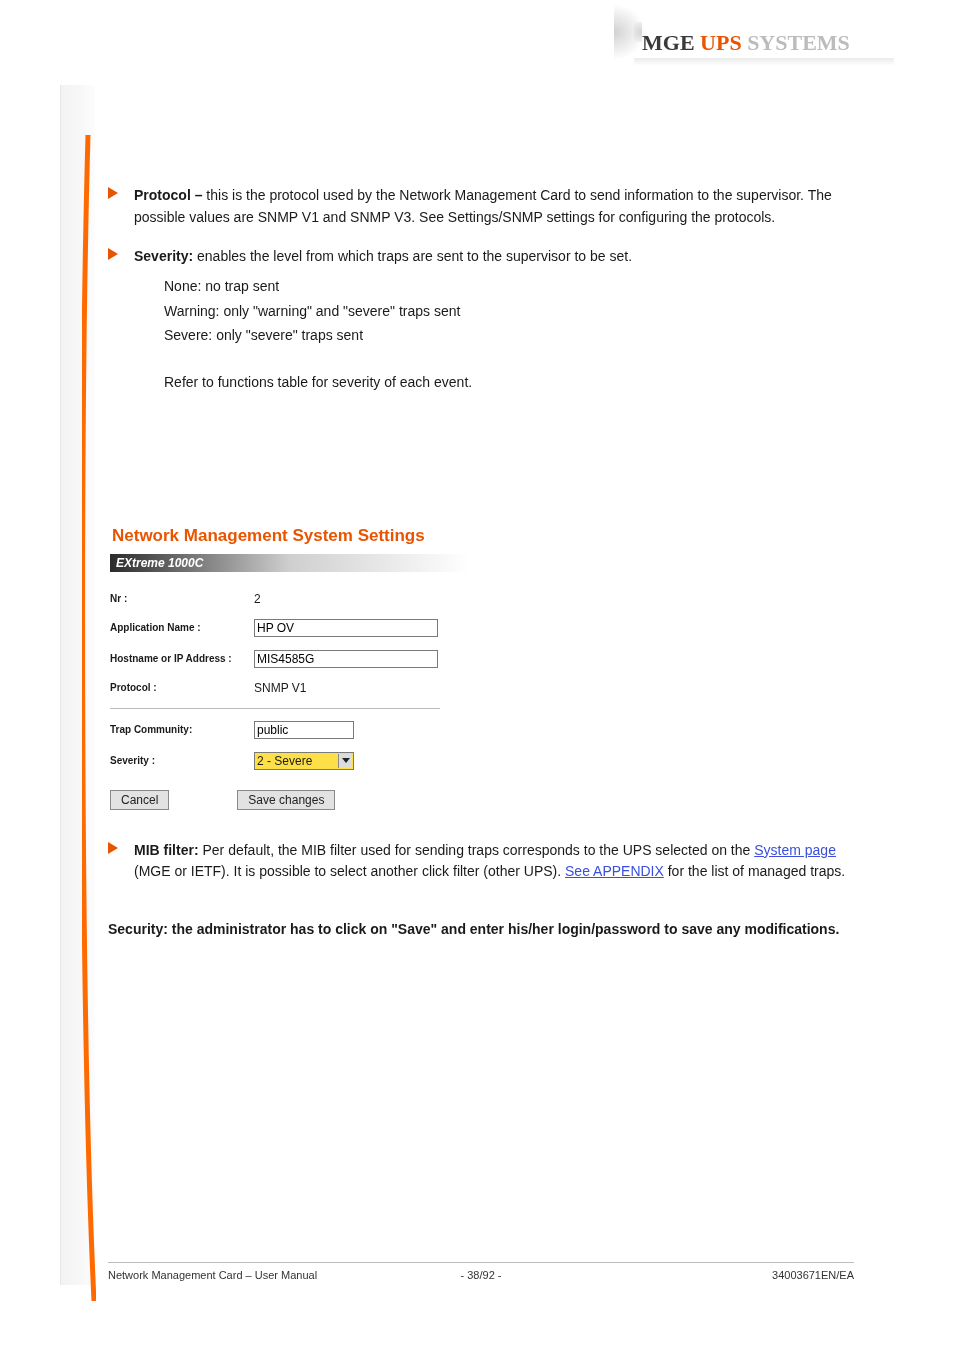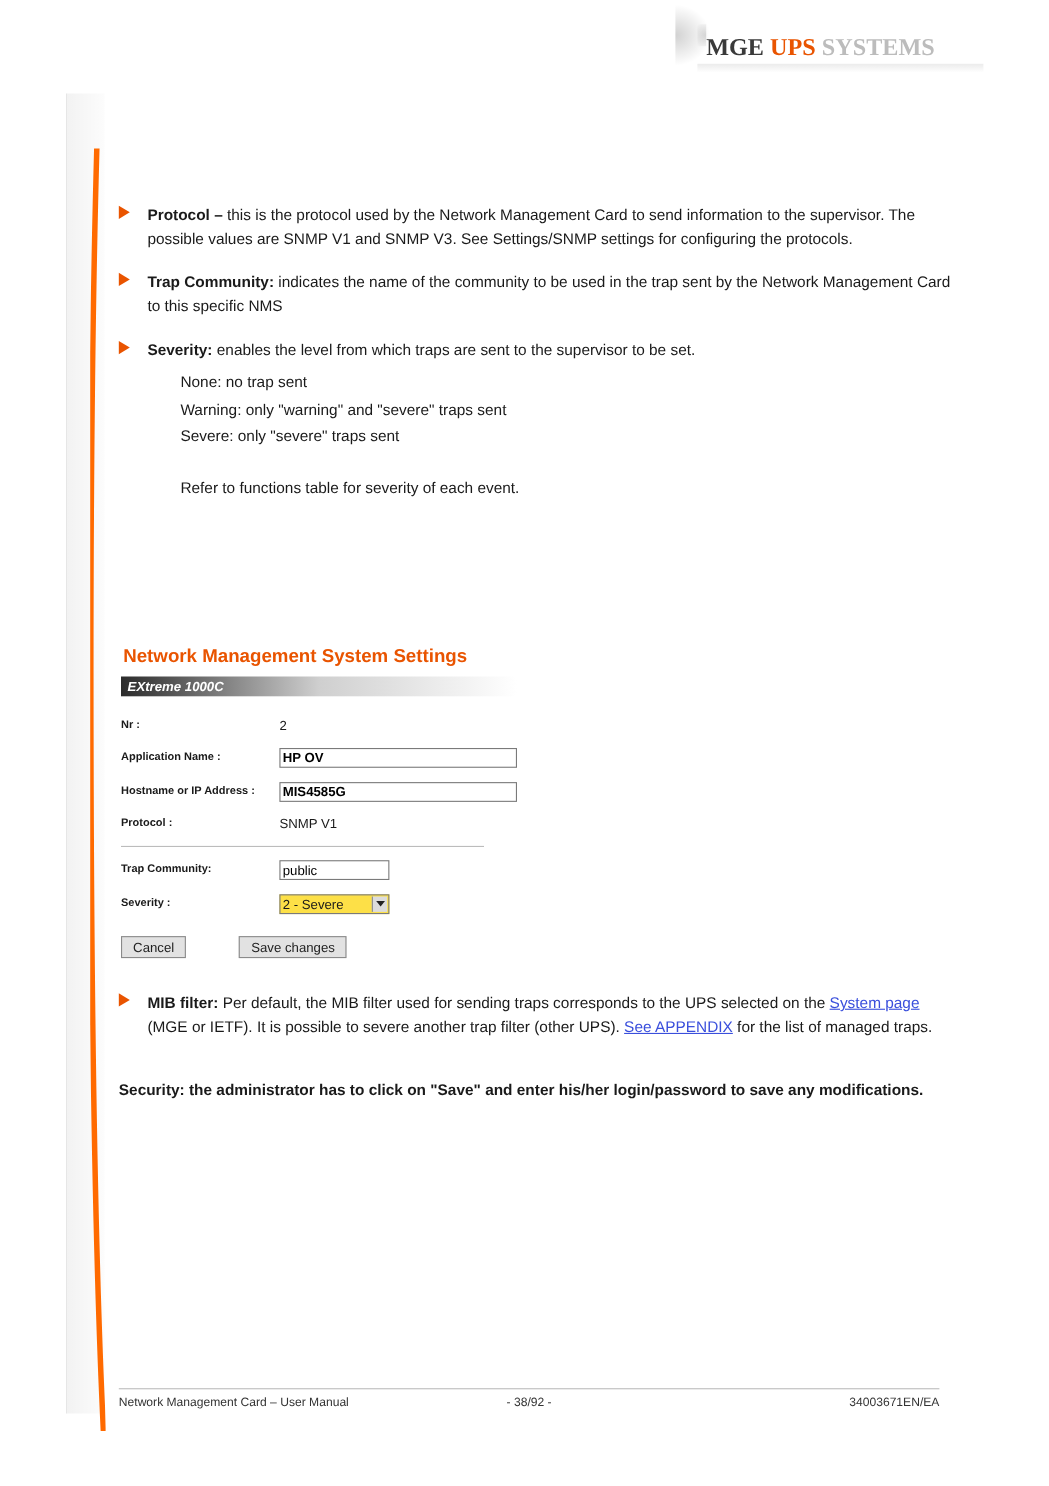--- a/index.html
+++ b/index.html
@@ -142,21 +142,21 @@
     font-size: 10px;
   }
   .form-value { font-size: 12px; }
   .form-input {
     border: 1px solid #7a7a7a;
     background: #fff;
     font-size: 12px;
     height: 18px;
     padding: 0 2px;
   }
-  .in-wide { width: 216px; font-weight: bold; }
+  .in-wide { width: 184px; }
   .in-narrow { width: 100px; }
   .form-select {
     border: 1px solid #7a7a7a;
     background: #fde047;
     font-size: 12px;
     height: 18px;
     width: 100px;
     padding: 0 14px 0 2px;
     position: relative;
     display: inline-flex;
@@ -177,21 +177,21 @@
     border-top: 5px solid #222;
   }
   .divider {
     border: none;
     border-top: 1px solid #bcbcbc;
     margin: 4px 0 12px 0;
     width: 330px;
   }
   .btn-row {
     display: flex;
-    gap: 48px;
+    gap: 68px;
     margin-top: 20px;
   }
   .ui-btn {
     background: #e2e2e2;
     border: 1px solid #8a8a8a;
     font-size: 12px;
     padding: 2px 10px;
     color: #222;
     cursor: pointer;
   }
@@ -242,26 +242,20 @@
 
 <div class="content">
 
   <div class="bullet-row">
     <span class="bullet-icon"></span>
     <span class="bullet-text">
       <b>Protocol – </b><span>this is the protocol used by the Network Management Card to send information to the supervisor. The possible values are SNMP V1 and SNMP V3. See Settings/SNMP settings for configuring the protocols.</span>
     </span>
   </div>
 
-  <div class="bullet-row">
-    <span class="bullet-icon"></span>
-    <span class="bullet-text">
-      <b>Trap Community: </b><span>indicates the name of the community to be used in the trap sent by the Network Management Card to this specific NMS</span>
-    </span>
-  </div>
 
   <div class="bullet-row" style="margin-bottom:6px">
     <span class="bullet-icon"></span>
     <span class="bullet-text">
       <b>Severity: </b><span>enables the level from which traps are sent to the supervisor to be set.</span>
     </span>
   </div>
 
   <div style="margin-left:56px; line-height:1.75;">
     <div>None: no trap sent</div>
@@ -318,21 +312,21 @@
       <button class="ui-btn">Cancel</button>
       <button class="ui-btn">Save changes</button>
     </div>
   </div>
 
   <div style="height:30px"></div>
 
   <div class="bullet-row">
     <span class="bullet-icon"></span>
     <span class="bullet-text note-block">
-      <b>MIB filter: </b><span>Per default, the MIB filter used for sending traps corresponds to the UPS selected on the </span><span class="link">System page</span><span> (MGE or IETF). It is possible to severe another trap filter (other UPS). </span><span class="link">See APPENDIX</span><span> for the list of managed traps.</span>
+      <b>MIB filter: </b><span>Per default, the MIB filter used for sending traps corresponds to the UPS selected on the </span><span class="link">System page</span><span> (MGE or IETF). It is possible to select another click filter (other UPS). </span><span class="link">See APPENDIX</span><span> for the list of managed traps.</span>
     </span>
   </div>
 
   <div style="height:18px"></div>
 
   <div class="note-block">
     <b>Security: the administrator has to click on "Save" and enter his/her login/password to save any modifications.</b>
   </div>
 
   <div style="height:14px"></div>

